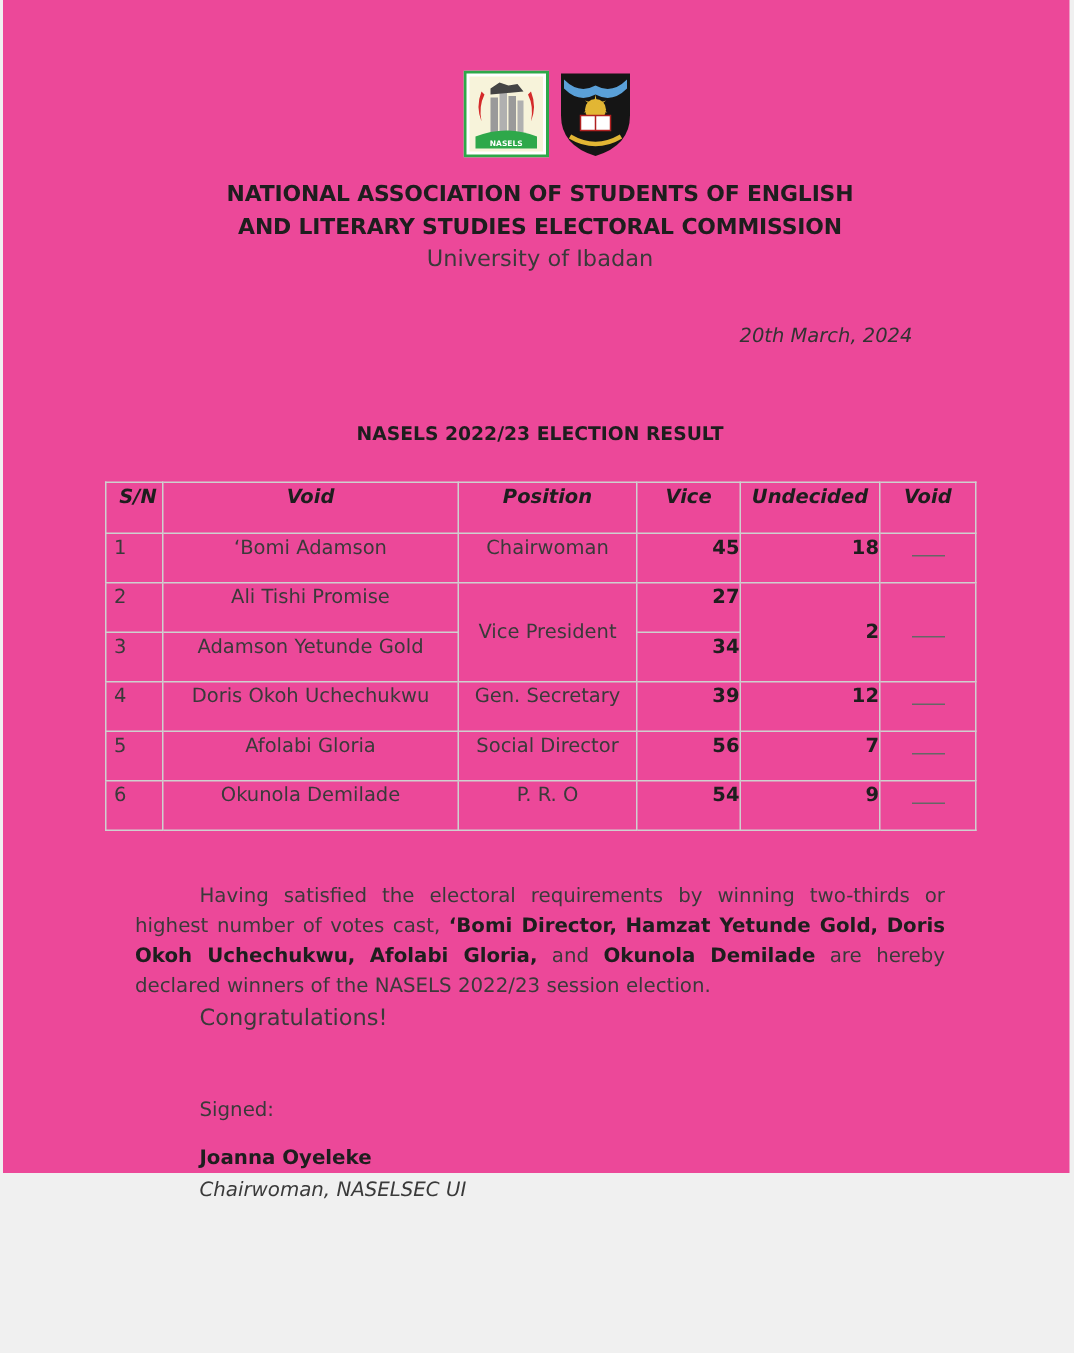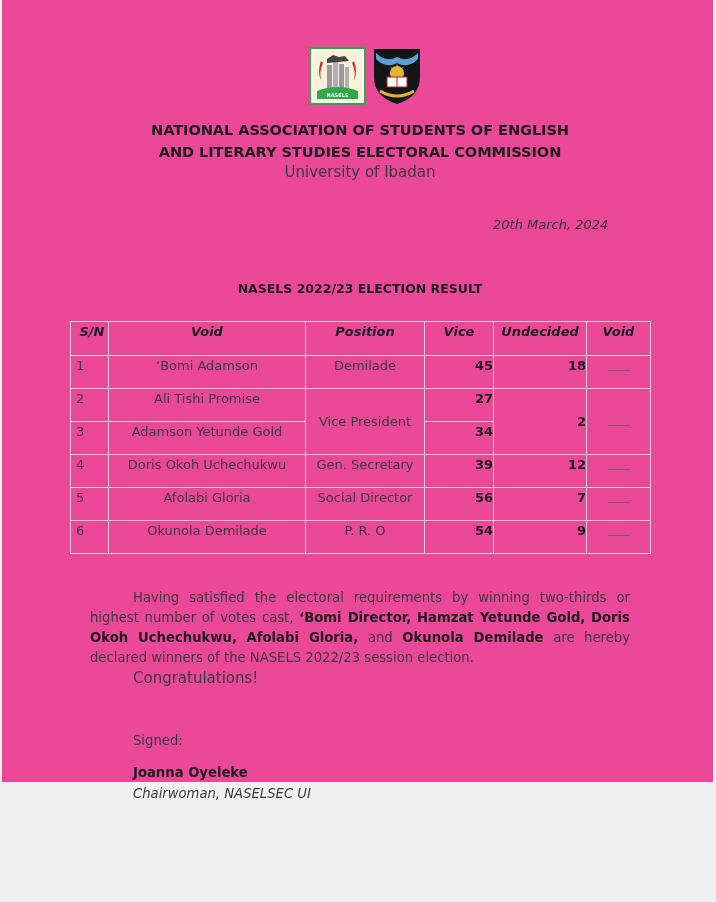--- a/index.html
+++ b/index.html
@@ -130,21 +130,21 @@
         <th>Position</th>
         <th>Vice</th>
         <th>Undecided</th>
         <th>Void</th>
       </tr>
     </thead>
     <tbody>
       <tr>
         <td class="sn">1</td>
         <td>‘Bomi Adamson</td>
-        <td>Demilade</td>
+        <td>Chairwoman</td>
         <td class="num">45</td>
         <td class="num">18</td>
         <td><span class="void-dash"></span></td>
       </tr>
       <tr>
         <td class="sn">2</td>
         <td>Ali Tishi Promise</td>
         <td class="merged" rowspan="2">Vice President</td>
         <td class="num">27</td>
         <td class="num merged" rowspan="2">2</td>

